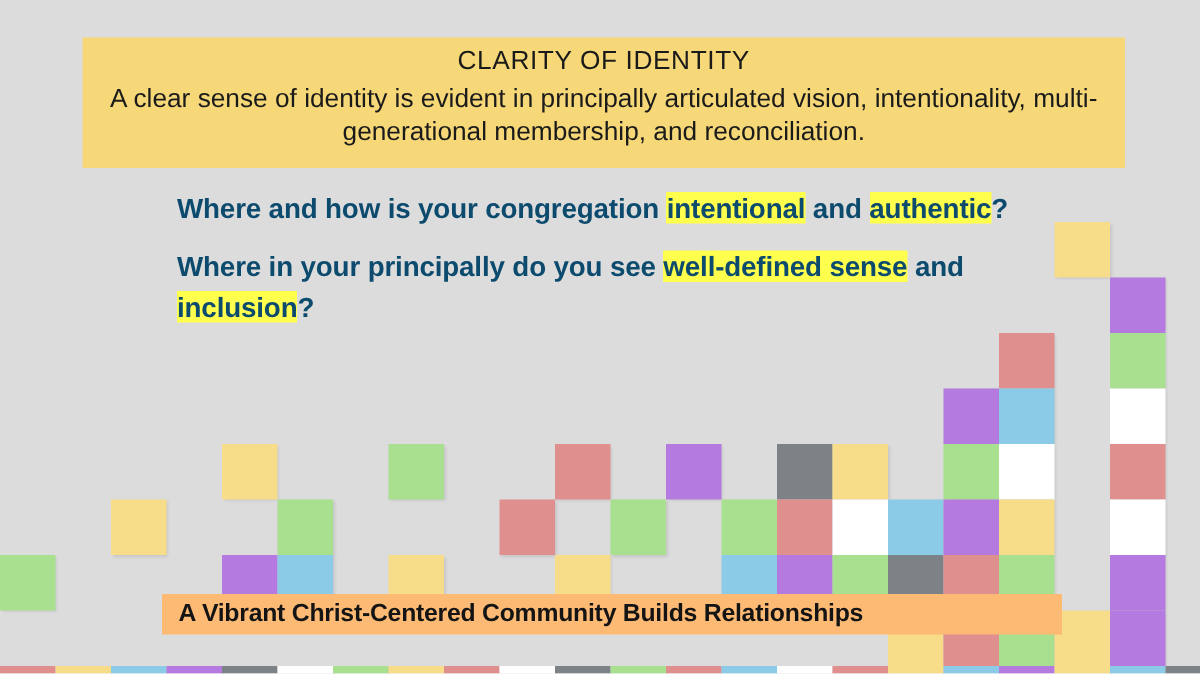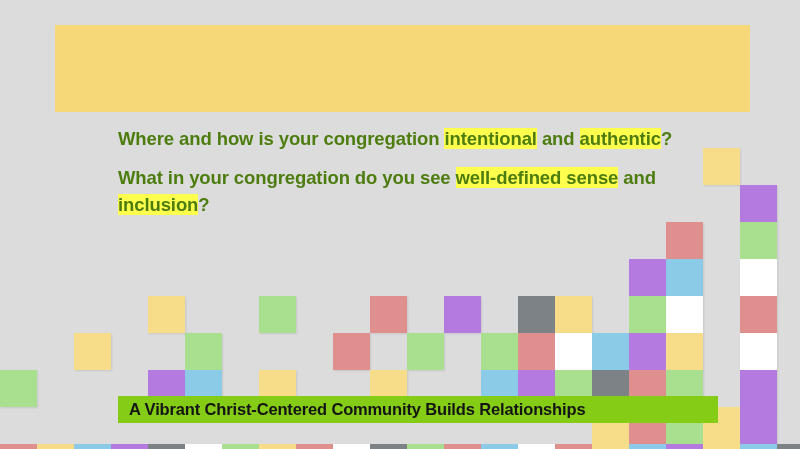--- a/index.html
+++ b/index.html
@@ -69,37 +69,37 @@
   #questions {
     position: absolute;
     left: 118px;
     top: 126px;
     width: 600px;
     z-index: 6;
   }
   .question {
     font-size: 18.5px;
     font-weight: bold;
-    color: #4d7c0f;
+    color: #0c4a6e;
     line-height: 1.42;
     margin-bottom: 13px;
     letter-spacing: -0.1px;
   }
   .hl {
     background: #ffff4d;
   }
 
   
   #bottom-banner {
     position: absolute;
-    left: 118px;
+    left: 108px;
     top: 396px;
     width: 600px;
     height: 27px;
-    background: #84cc16;
+    background: #fdba74;
     z-index: 7;
     display: flex;
     align-items: center;
     justify-content: flex-start;
     padding-left: 11px;
     box-sizing: border-box;
   }
   #bottom-banner-text {
     font-size: 16.5px;
     font-weight: bold;
@@ -176,24 +176,26 @@
       <div class="tile" style="left: 555px; top: 444px; width: 37px; height: 37px; background: rgb(224, 143, 143);"></div>
       <div class="tile" style="left: 592px; top: 444px; width: 37px; height: 37px; background: rgb(247, 220, 138);"></div>
       <div class="tile" style="left: 629px; top: 444px; width: 37px; height: 37px; background: rgb(140, 203, 232);"></div>
       <div class="tile" style="left: 666px; top: 444px; width: 37px; height: 37px; background: rgb(180, 122, 224);"></div>
       <div class="tile" style="left: 703px; top: 444px; width: 37px; height: 37px; background: rgb(247, 220, 138);"></div>
       <div class="tile" style="left: 740px; top: 444px; width: 37px; height: 37px; background: rgb(140, 203, 232);"></div>
       <div class="tile" style="left: 777px; top: 444px; width: 37px; height: 37px; background: rgb(125, 130, 135);"></div>
     </div>
 
   <div id="title-banner">
+    <div id="title-heading">CLARITY OF IDENTITY</div>
+    <div id="title-sub">A clear sense of identity is evident in principally articulated vision, intentionality, multi-generational membership, and reconciliation.</div>
   </div>
 
   <div id="questions">
     <div class="question"><span>Where and how is your congregation </span><span class="hl">intentional</span><span> and </span><span class="hl">authentic</span><span>?</span></div>
-    <div class="question"><span>What in your congregation do you see </span><span class="hl">well-defined sense</span><span> and </span><span class="hl">inclusion</span><span>?</span></div>
+    <div class="question"><span>Where in your principally do you see </span><span class="hl">well-defined sense</span><span> and </span><span class="hl">inclusion</span><span>?</span></div>
   </div>
 
   <div id="bottom-banner">
     <span id="bottom-banner-text">A Vibrant Christ-Centered Community Builds Relationships</span>
   </div>
 
 </div>
 
 </body></html>

